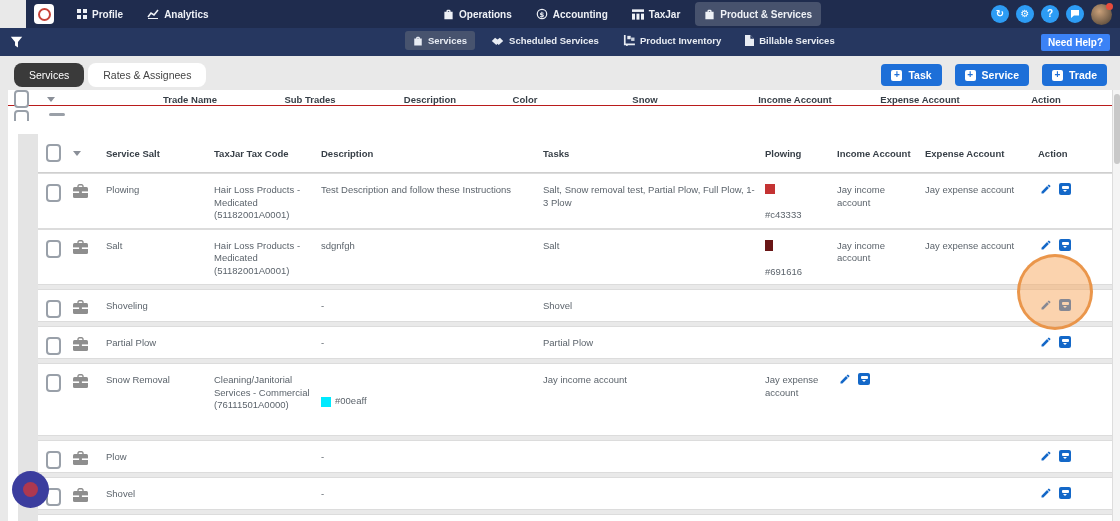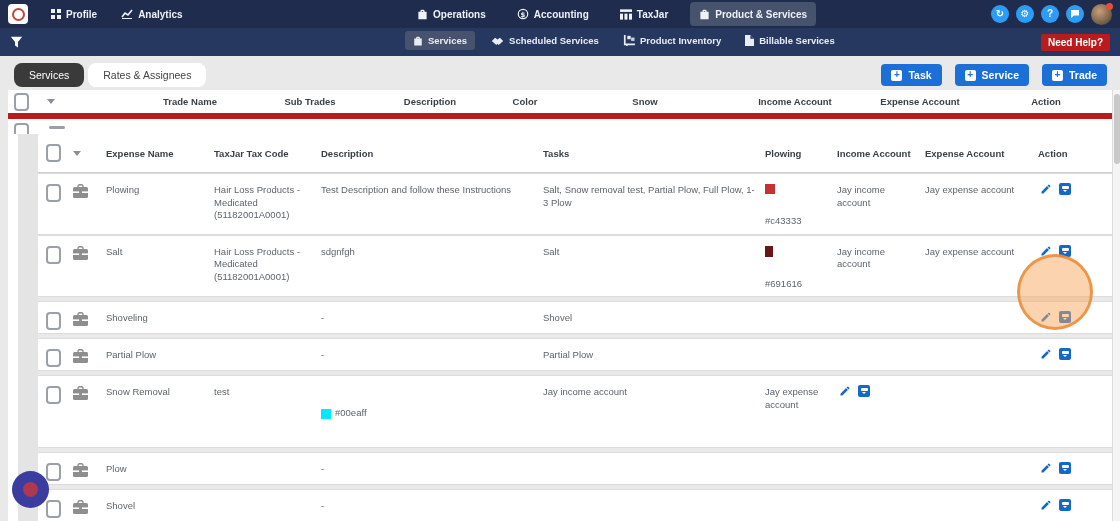--- a/index.html
+++ b/index.html
@@ -1,61 +1,61 @@
 <!DOCTYPE html>
 <html><head>
 <meta charset="utf-8">
 <style>
   * { margin:0; padding:0; box-sizing:border-box; }
   html,body { width:1120px; height:521px; overflow:hidden; background:#e9e9e9;
     font-family:"Liberation Sans","DejaVu Sans",sans-serif; }
 
   
-  .topbar { position:relative; height:28px; background:#1f2c4e; display:flex; align-items:center; padding:0 8px; }
+  .topbar { position:relative; height:28px; background:#1f2c4e; display:flex; align-items:center; padding:0 8px;margin-left:26px; }
   .logo { width:20px; height:20px; background:#fff; border-radius:4px; margin-right:14px;
     display:flex; align-items:center; justify-content:center; flex:0 0 auto; }
   .logo-ring { width:13px; height:13px; border:2.5px solid #c7443a; border-radius:50%; }
   .tn-item { display:flex; align-items:center; gap:5px; color:#eef1f6; font-size:10px; font-weight:bold;
     padding:0 9px; height:24px; border-radius:4px; cursor:default; white-space:nowrap; }
   .tn-item.active { background:#47526d; }
   .tn-left { display:flex; gap:6px; }
-  .tn-main { position:absolute; left:408px; top:2px; display:flex; gap:13px; align-items:center; }
+  .tn-main { position:absolute; left:408px; top:2px; display:flex; gap:6px; align-items:center; }
   .topbar-right { margin-left:auto; display:flex; gap:7px; align-items:center; }
   .circle-btn { width:18px; height:18px; border-radius:50%; background:#2d9cf4; color:#fff;
     font-size:10px; line-height:18px; text-align:center; font-weight:bold; }
   .avatar { width:21px; height:21px; border-radius:50%; position:relative;
     background:radial-gradient(circle at 40% 35%, #c9a079, #6e5a46 70%, #3c3228); }
   .avatar .dot { position:absolute; right:-1px; top:-1px; width:7px; height:7px; border-radius:50%; background:#e74c3c; }
   .icon svg { display:block; }
 
   
   .subbar { position:relative; height:28px; background:#263760; display:flex; align-items:center; padding:0 10px; }
   .sn-group { position:absolute; left:405px; top:3px; display:flex; gap:8px; align-items:center; }
   .sn-item { display:flex; align-items:center; gap:5px; color:#e8ecf3; font-size:9.5px; font-weight:bold;
     padding:4px 8px; border-radius:3px; white-space:nowrap; }
   .sn-item.active { background:#47536e; }
-  .need-help { margin-left:auto; background:#b91c1c; color:#fff; font-size:10px; font-weight:bold;
+  .need-help { margin-left:auto; background:#3b82f6; color:#fff; font-size:10px; font-weight:bold;
     padding:3px 7px; border-radius:2px; }
 
   
   .content { position:relative; height:465px; background:#e9e9e9; }
   .tabs-row { display:flex; align-items:center; padding:7px 13px 0 14px; }
   .tab { font-size:10.5px; padding:6px 15px; border-radius:8px; margin-right:4px; }
   .tab.active { background:#3a3a3a; color:#fff; }
   .tab.inactive { background:#fff; color:#444; }
   .toolbar-btns { margin-left:auto; display:flex; gap:13px; }
   .btn-blue { display:flex; align-items:center; gap:6px; background:#1d6fd8; color:#fff;
     font-size:10.5px; font-weight:bold; padding:5px 10px; border-radius:4px; }
   .plus-sq { width:11px; height:11px; background:#fff; color:#1d6fd8; border-radius:2px;
     font-size:10px; line-height:10px; text-align:center; font-weight:bold; }
 
   
   .card { position:absolute; left:8px; top:34px; width:1104px; bottom:0; background:#fff; }
   .outer-header { display:grid; grid-template-columns:122px 120px 120px 120px 70px 170px 130px 120px 1fr;
-    height:29px; align-items:center; border-bottom:6px solid #b91c1c; }
+    height:16px; align-items:center; border-bottom:1px solid #b91c1c; }
   .outer-header .hcell { text-align:center; font-size:9.5px; font-weight:bold; color:#373f47; }
   .check-cell { display:flex; align-items:center; gap:18px; padding-left:6px; }
   .checkbox { width:15px; height:18px; border:2px solid #99a0a9; border-radius:4px; background:#fff; flex:0 0 auto; }
   .caret { width:0; height:0; border-left:4.5px solid transparent; border-right:4.5px solid transparent;
     border-top:5.5px solid #8a8f98; }
   .dash { width:16px; height:3px; background:#9aa0a8; border-radius:2px; }
   .outer-partial { height:15px; overflow:hidden; position:relative; }
   .outer-partial .checkbox { position:absolute; left:6px; top:4px; }
   .outer-partial .dash { position:absolute; left:41px; top:7px; }
 
@@ -64,21 +64,21 @@
   .inner-table { flex:1; background:#e9e9e9; overflow:hidden; }
   .igrid { display:grid; grid-template-columns:68px 108px 107px 222px 222px 72px 88px 113px 1fr; }
   .inner-header { background:#fff; height:39px; align-items:center; border-bottom:1px solid #cfcfcf; }
   .inner-header .hcell { font-size:9.5px; font-weight:bold; color:#373f47; padding-right:8px; }
   .srow { background:#ffffff; border-top:1px solid #dcdcdc; border-bottom:1px solid #dcdcdc; }
   .srow.gap { margin-top:4px; }
   .h53{min-height:53px}.h52{min-height:52px}.h33{min-height:33px}.h73{min-height:73px}
   .cell { padding:10px 10px 6px 0; font-size:9.5px; color:#5c646c; line-height:12.5px; }
   .row-check { display:flex; align-items:flex-start; gap:11px; padding:10px 0 0 8px; }
   .swatch { width:10px; height:10px; flex:0 0 auto; }
-  .color-stack .hex { margin-top:21px; }
+  .color-stack .hex { margin-top:15px; }
   .color-inline { display:flex; align-items:center; gap:4px; }
   .action-cell { display:flex; gap:7px; padding:9px 0 0 2px; }
   .act-dd { width:12px; height:12px; background:#1468c8; border-radius:2px; display:flex;
     flex-direction:column; align-items:center; justify-content:center; gap:1px; }
   .act-dd .bar { width:7px; height:3px; background:#fff; border-radius:1px; }
   .act-dd .tri { width:0; height:0; border-left:2.5px solid transparent; border-right:2.5px solid transparent;
     border-top:2.5px solid #fff; }
 
   
   .vscroll { position:absolute; right:0; top:34px; bottom:0; width:8px; background:#f4f4f4; border-left:1px solid #ddd; }
@@ -263,21 +263,21 @@
 
     <div class="inner-wrap">
       <div class="gutter"></div>
       <div class="inner-table">
 
         <div class="igrid inner-header">
           <div class="check-cell" style="padding-left:8px;gap:12px;">
             <div class="checkbox"></div>
             <div class="caret"></div>
           </div>
-          <div class="hcell">Expense Name</div>
+          <div class="hcell">Service Salt</div>
           <div class="hcell">TaxJar Tax Code</div>
           <div class="hcell">Description</div>
           <div class="hcell">Tasks</div>
           <div class="hcell">Plowing</div>
           <div class="hcell">Income Account</div>
           <div class="hcell">Expense Account</div>
           <div class="hcell">Action</div>
         </div>
 
         <div class="igrid srow h53">
@@ -420,21 +420,21 @@
             <span class="icon">
                 <svg width="17" height="15" viewBox="0 0 17 15">
                   <path d="M6 3V2.2A1.4 1.4 0 0 1 7.4.8h2.2A1.4 1.4 0 0 1 11 2.2V3" stroke="#8e8e8e" stroke-width="1.4" fill="none"></path>
                   <rect x="1" y="3" width="15" height="11" rx="1.5" fill="#8e8e8e"></rect>
                   <rect x="1" y="7.4" width="15" height="1.6" fill="#fff"></rect>
                   <rect x="7.1" y="6.6" width="2.8" height="3.2" rx="0.6" fill="#8e8e8e"></rect>
                 </svg>
               </span>
           </div>
           <div class="cell">Snow Removal</div>
-          <div class="cell">test</div>
+          <div class="cell">Cleaning/Janitorial Services - Commercial (76111501A0000)</div>
           <div class="cell color-inline">
             <div class="swatch" style="background: rgb(0, 234, 255);"></div>
             <div class="hex">#00eaff</div>
           </div>
           <div class="cell">Jay income account</div>
           <div class="cell">Jay expense account</div>
           <div class="action-cell">
             <span class="icon">
                 <svg width="12" height="12" viewBox="0 0 24 24" fill="#1468c8">
                   <path d="M3 17.25V21h3.75L17.8 9.94l-3.75-3.75L3 17.25zM20.7 7.04a1 1 0 0 0 0-1.41l-2.34-2.34a1 1 0 0 0-1.41 0l-1.83 1.83 3.75 3.75 1.83-1.83z"></path>

